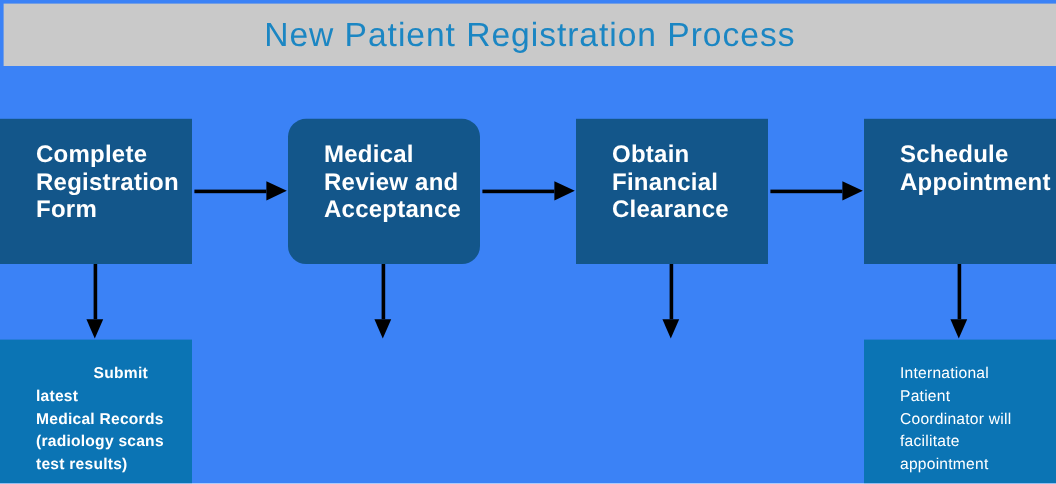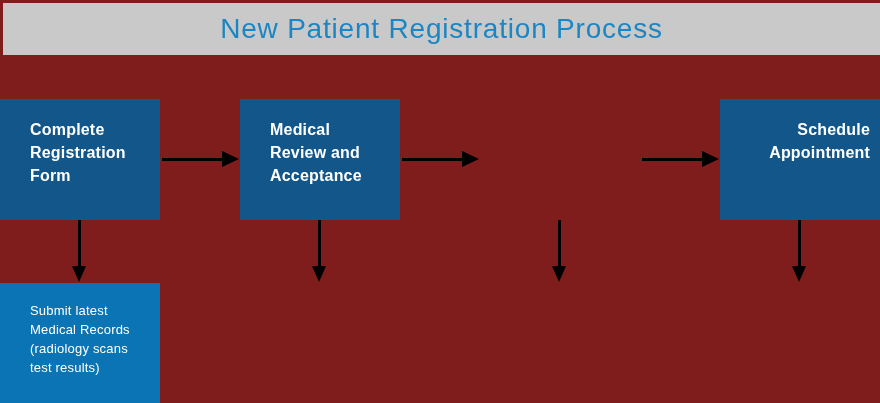--- a/index.html
+++ b/index.html
@@ -1,20 +1,20 @@
 <!DOCTYPE html>
 <html><head>
 <meta charset="utf-8">
 <style>
   html, body { margin: 0; padding: 0; background: #ffffff; }
   .canvas {
     position: relative;
     width: 880px;
     height: 403px;
-    background: #7f1d1d;
+    background: #3b82f6;
     overflow: hidden;
     font-family: "Liberation Sans", sans-serif;
   }
 
   
   .header-band {
     position: absolute;
     left: 3px; top: 3px;
     width: 877px; height: 52px;
     background: #c9c9c9;
@@ -35,21 +35,21 @@
     position: absolute;
     top: 99px;
     width: 160px;
     height: 121px;
     background: #13568a;
     box-sizing: border-box;
     padding: 19px 10px 0 30px;
   }
   .step-title {
     color: #ffffff;
-    font-size: 16px;
+    font-size: 20px;
     line-height: 23px;
     font-weight: 700;
     white-space: pre-line;
     letter-spacing: 0.2px;
   }
 
   
   .detail-box {
     position: absolute;
     top: 283px;
@@ -60,27 +60,27 @@
     padding: 18px 8px 0 30px;
   }
   .detail-text {
     color: #ffffff;
     font-size: 13px;
     line-height: 19px;
     font-weight: 400;
     white-space: pre-line;
     letter-spacing: 0.2px;
   }
-  .detail-text .b { font-weight: 400; }
+  .detail-text .b { font-weight: 700; margin-left: 48px; }
 
   
   .col-1 { left: 0px; }
-  .col-2 { left: 240px; }
+  .col-2 { left: 240px; border-radius: 15px; }
   .col-3 { left: 480px; }
-  .col-4 { left: 720px; text-align: right; }
+  .col-4 { left: 720px; }
 
   
   .arrow-right {
     position: absolute;
     top: 158px;
     width: 60px;
     height: 3px;
     background: #000000;
   }
   .arrow-right::after {
@@ -132,34 +132,46 @@
   <div class="step-box col-1">
     <div class="step-title">Complete
 Registration
 Form</div>
   </div>
   <div class="step-box col-2">
     <div class="step-title">Medical
 Review and
 Acceptance</div>
   </div>
+  <div class="step-box col-3">
+    <div class="step-title">Obtain
+Financial
+Clearance</div>
+  </div>
   <div class="step-box col-4">
     <div class="step-title">Schedule
 Appointment</div>
   </div>
 
   <div class="arrow-right ar-1"></div>
   <div class="arrow-right ar-2"></div>
   <div class="arrow-right ar-3"></div>
 
   <div class="arrow-down ad-1"></div>
   <div class="arrow-down ad-2"></div>
   <div class="arrow-down ad-3"></div>
   <div class="arrow-down ad-4"></div>
 
   <div class="detail-box col-1">
     <div class="detail-text"><span class="b">Submit latest
 Medical Records
 (radiology scans
 test results)</span></div>
   </div>
+  <div class="detail-box col-4">
+    <div class="detail-text"><span>International
+Patient
+Coordinator will
+facilitate
+appointment</span></div>
+  </div>
 
 </div>
 
 </body></html>

